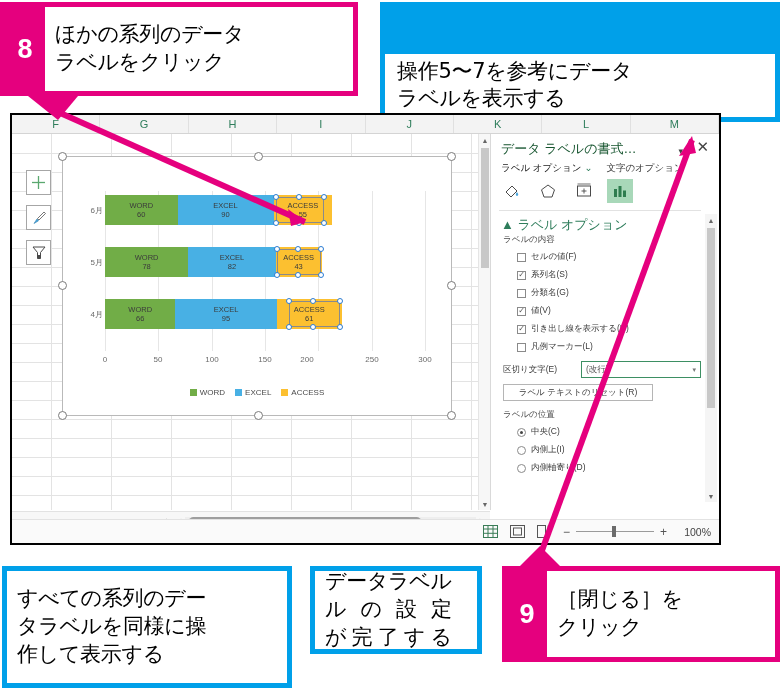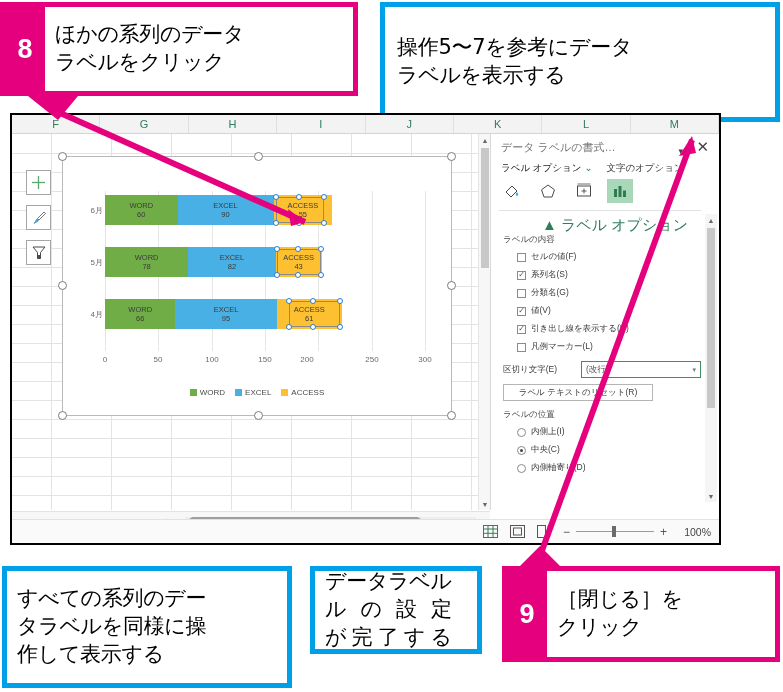--- a/index.html
+++ b/index.html
@@ -49,21 +49,21 @@
     line-height: 1.32;
     color: #000000;
     font-family: "DejaVu Sans", "Liberation Sans", sans-serif;
     letter-spacing: -0.3px;
   }
   .callout-text.justify { text-align: justify; text-align-last: justify; }
 
   
   #callout-8 { left: 0px; top: 2px; width: 358px; height: 94px; }
   
-  #callout-top-right { left: 380px; top: 2px; width: 400px; height: 120px; }
+  #callout-top-right { left: 380px; top: 2px; width: 400px; height: 120px; align-items: flex-end; }
   #callout-top-right .callout-body { padding: 4px 12px; }
 
   
   #callout-bottom-1 { left: 2px; top: 566px; width: 290px; height: 122px; }
   #callout-bottom-2 { left: 310px; top: 566px; width: 172px; height: 88px; }
   #callout-9 { left: 502px; top: 566px; width: 278px; height: 96px; }
 
   
   #excel-window {
     position: absolute;
@@ -246,22 +246,22 @@
     position: absolute;
     right: 0; top: 19px;
     width: 229px;
     height: 376px;
     background: #ffffff;
     border-left: 1px solid #d9d9d9;
   }
   .pane-title {
     position: absolute;
     left: 10px; top: 6px;
-    font-size: 11px;
-    color: #737373;
+    font-size: 13px;
+    color: #14532d;
   }
   .pane-caret {
     position: absolute;
     right: 36px; top: 12px;
     font-size: 9px;
     color: #444;
   }
   .pane-close {
     position: absolute;
     right: 10px; top: 5px;
@@ -293,23 +293,22 @@
   }
   .pane-icon.active { background: #a8d8b9; }
   .pane-sep {
     position: absolute;
     left: 8px; right: 18px; top: 76px;
     height: 1px; background: #e2e2e2;
   }
   .pane-section-title {
     position: absolute;
     left: 10px; top: 82px;
-    font-size: 15px;
+    font-size: 13px;
     color: #2e7d5b;
-    margin-left: 41px;
   }
   .pane-body { position: absolute; left: 12px; top: 100px; right: 18px; }
   .pane-sublabel { font-size: 8.5px; color: #4a4a4a; margin: 0 0 5px 0; }
   .chk-row, .rad-row {
     display: flex; align-items: center; gap: 5px;
     margin: 0 0 6px 14px;
     font-size: 8.5px; color: #3a3a3a;
   }
   .chk {
     width: 9px; height: 9px;
@@ -759,26 +758,26 @@
           <span>(改行)</span>
           <span class="arw">▾</span>
         </span>
       </div>
 
       <div class="btn-reset">ラベル テキストのリセット(R)</div>
 
       <div class="pane-sublabel">ラベルの位置</div>
 
       <div class="rad-row">
+        <span class="rad on"></span>
+        <span>中央(C)</span>
+      </div>
+      <div class="rad-row">
         <span class="rad"></span>
         <span>内側上(I)</span>
-      </div>
-      <div class="rad-row">
-        <span class="rad on"></span>
-        <span>中央(C)</span>
       </div>
       <div class="rad-row">
         <span class="rad"></span>
         <span>内側軸寄り(D)</span>
       </div>
     </div>
 
     <div class="pane-scroll">
       <span class="ar up">▲</span>
       <div class="thumb"></div>

